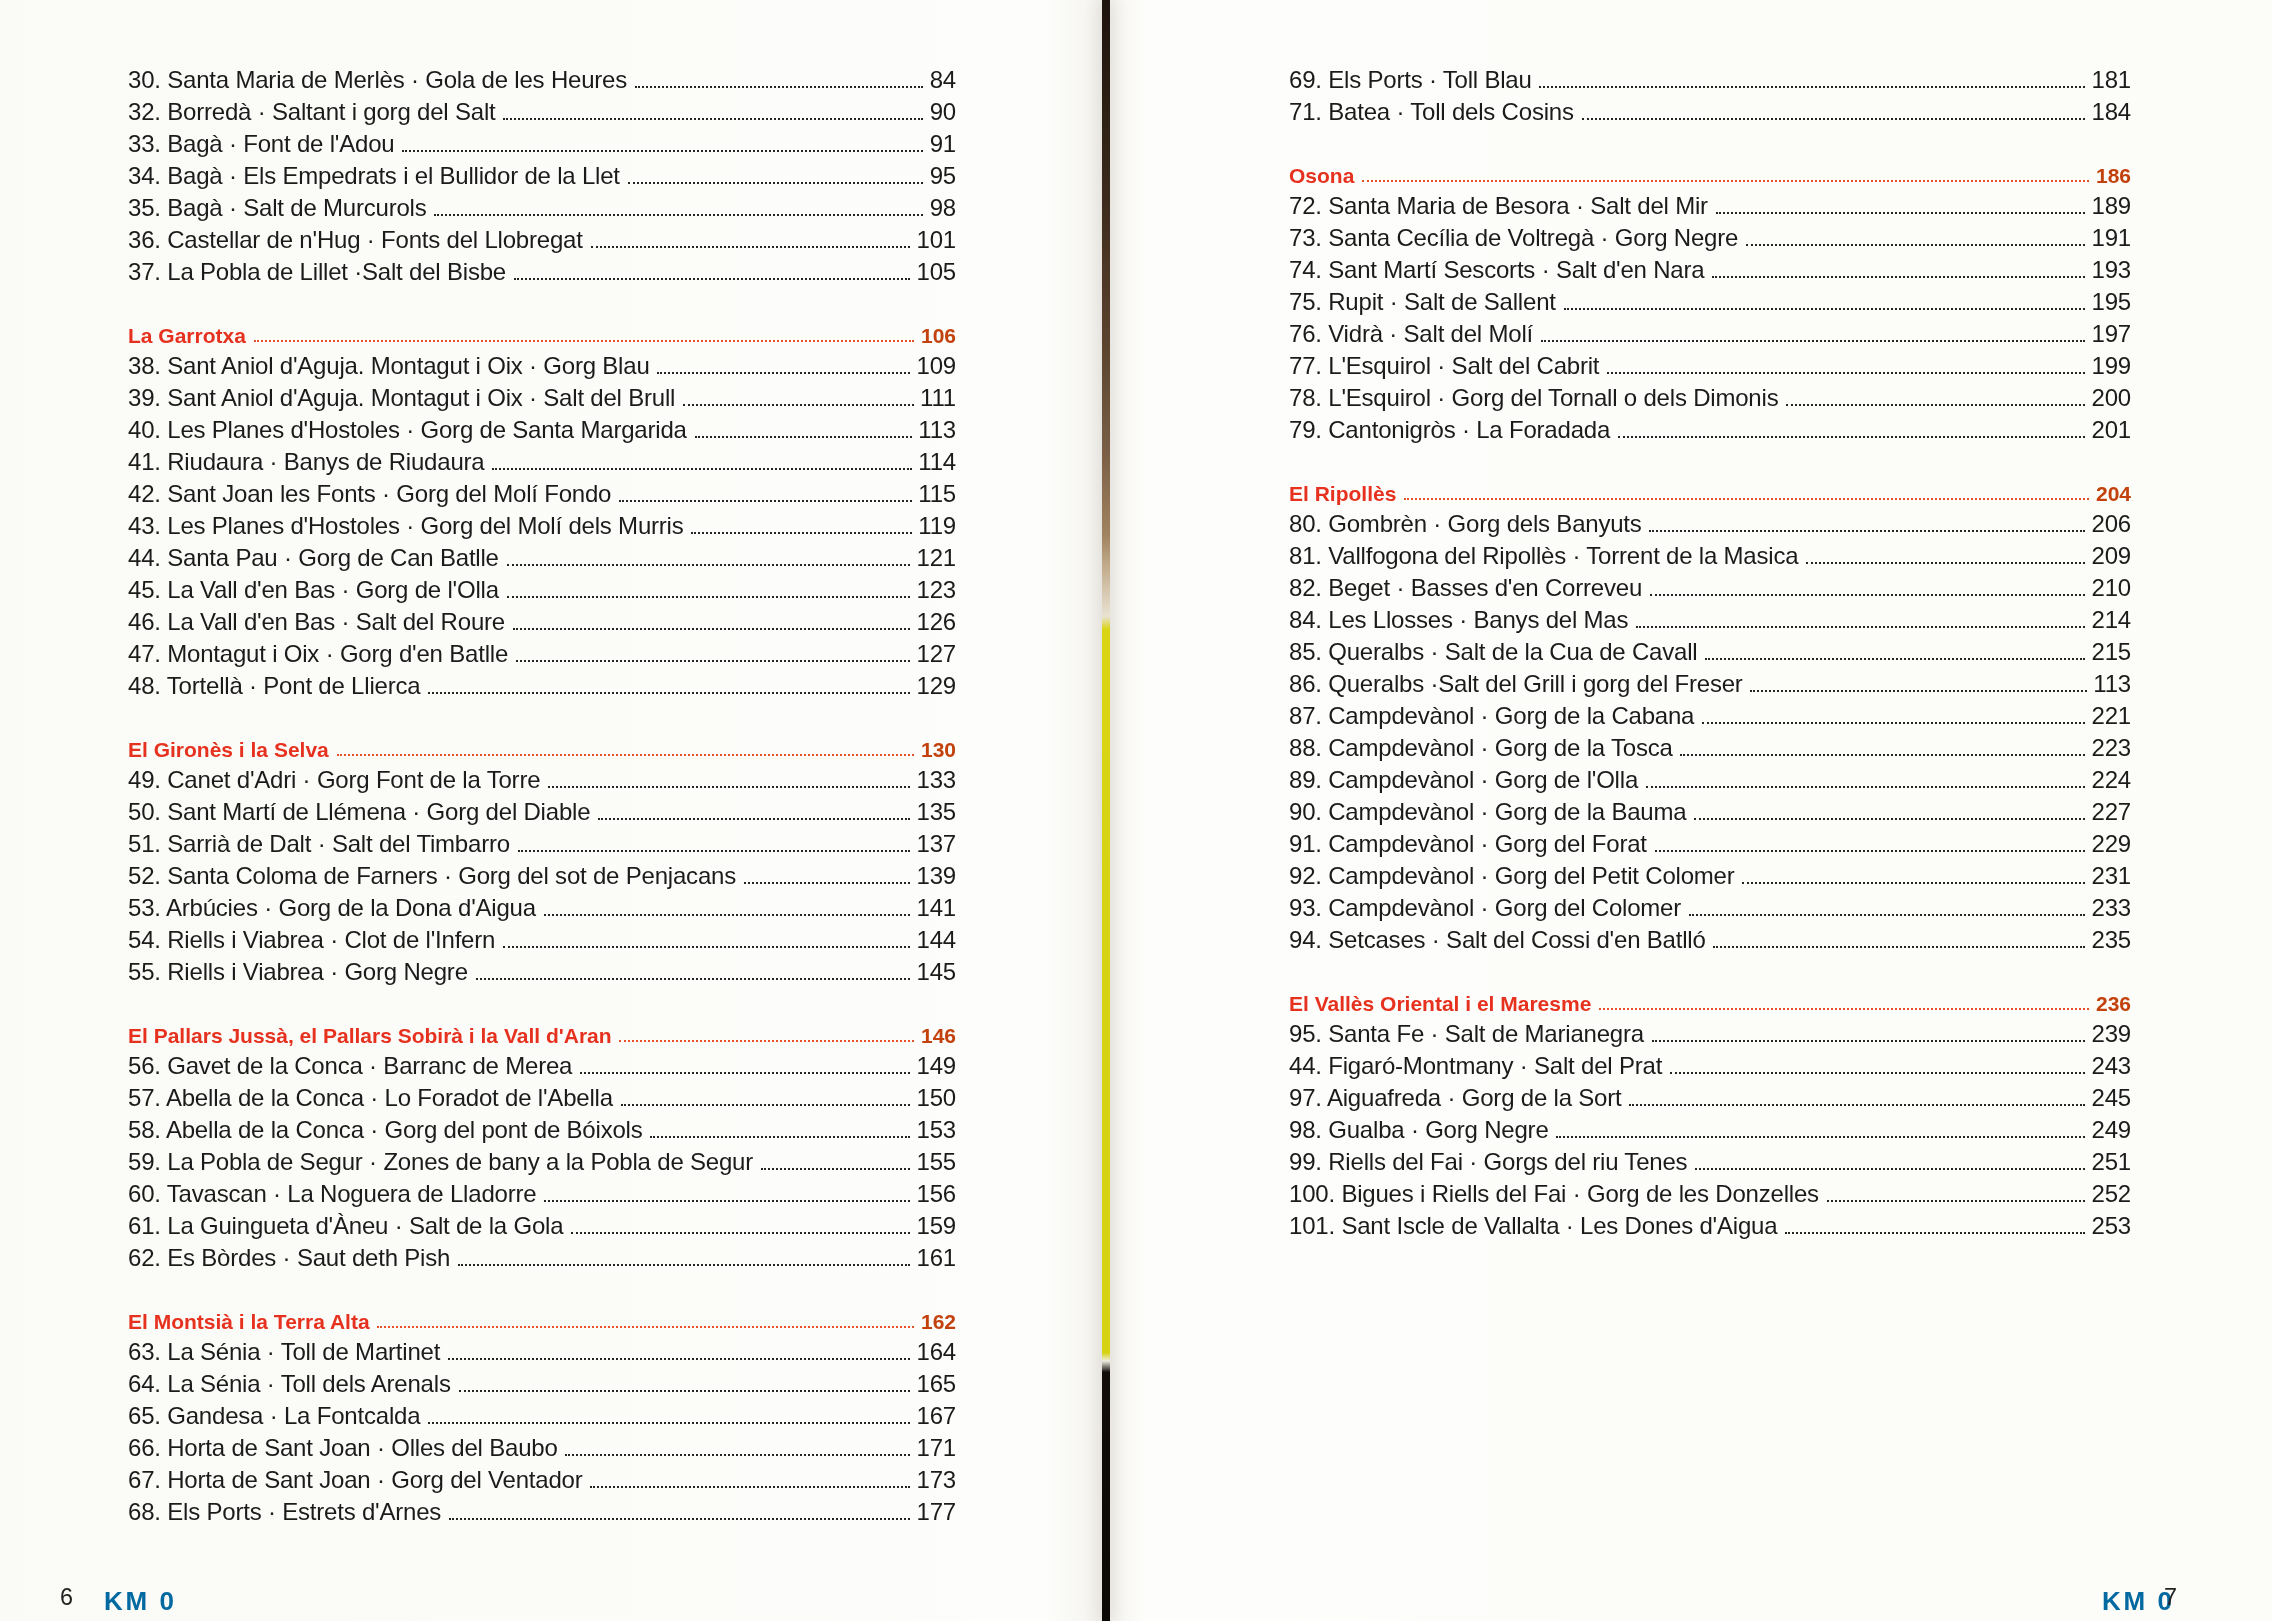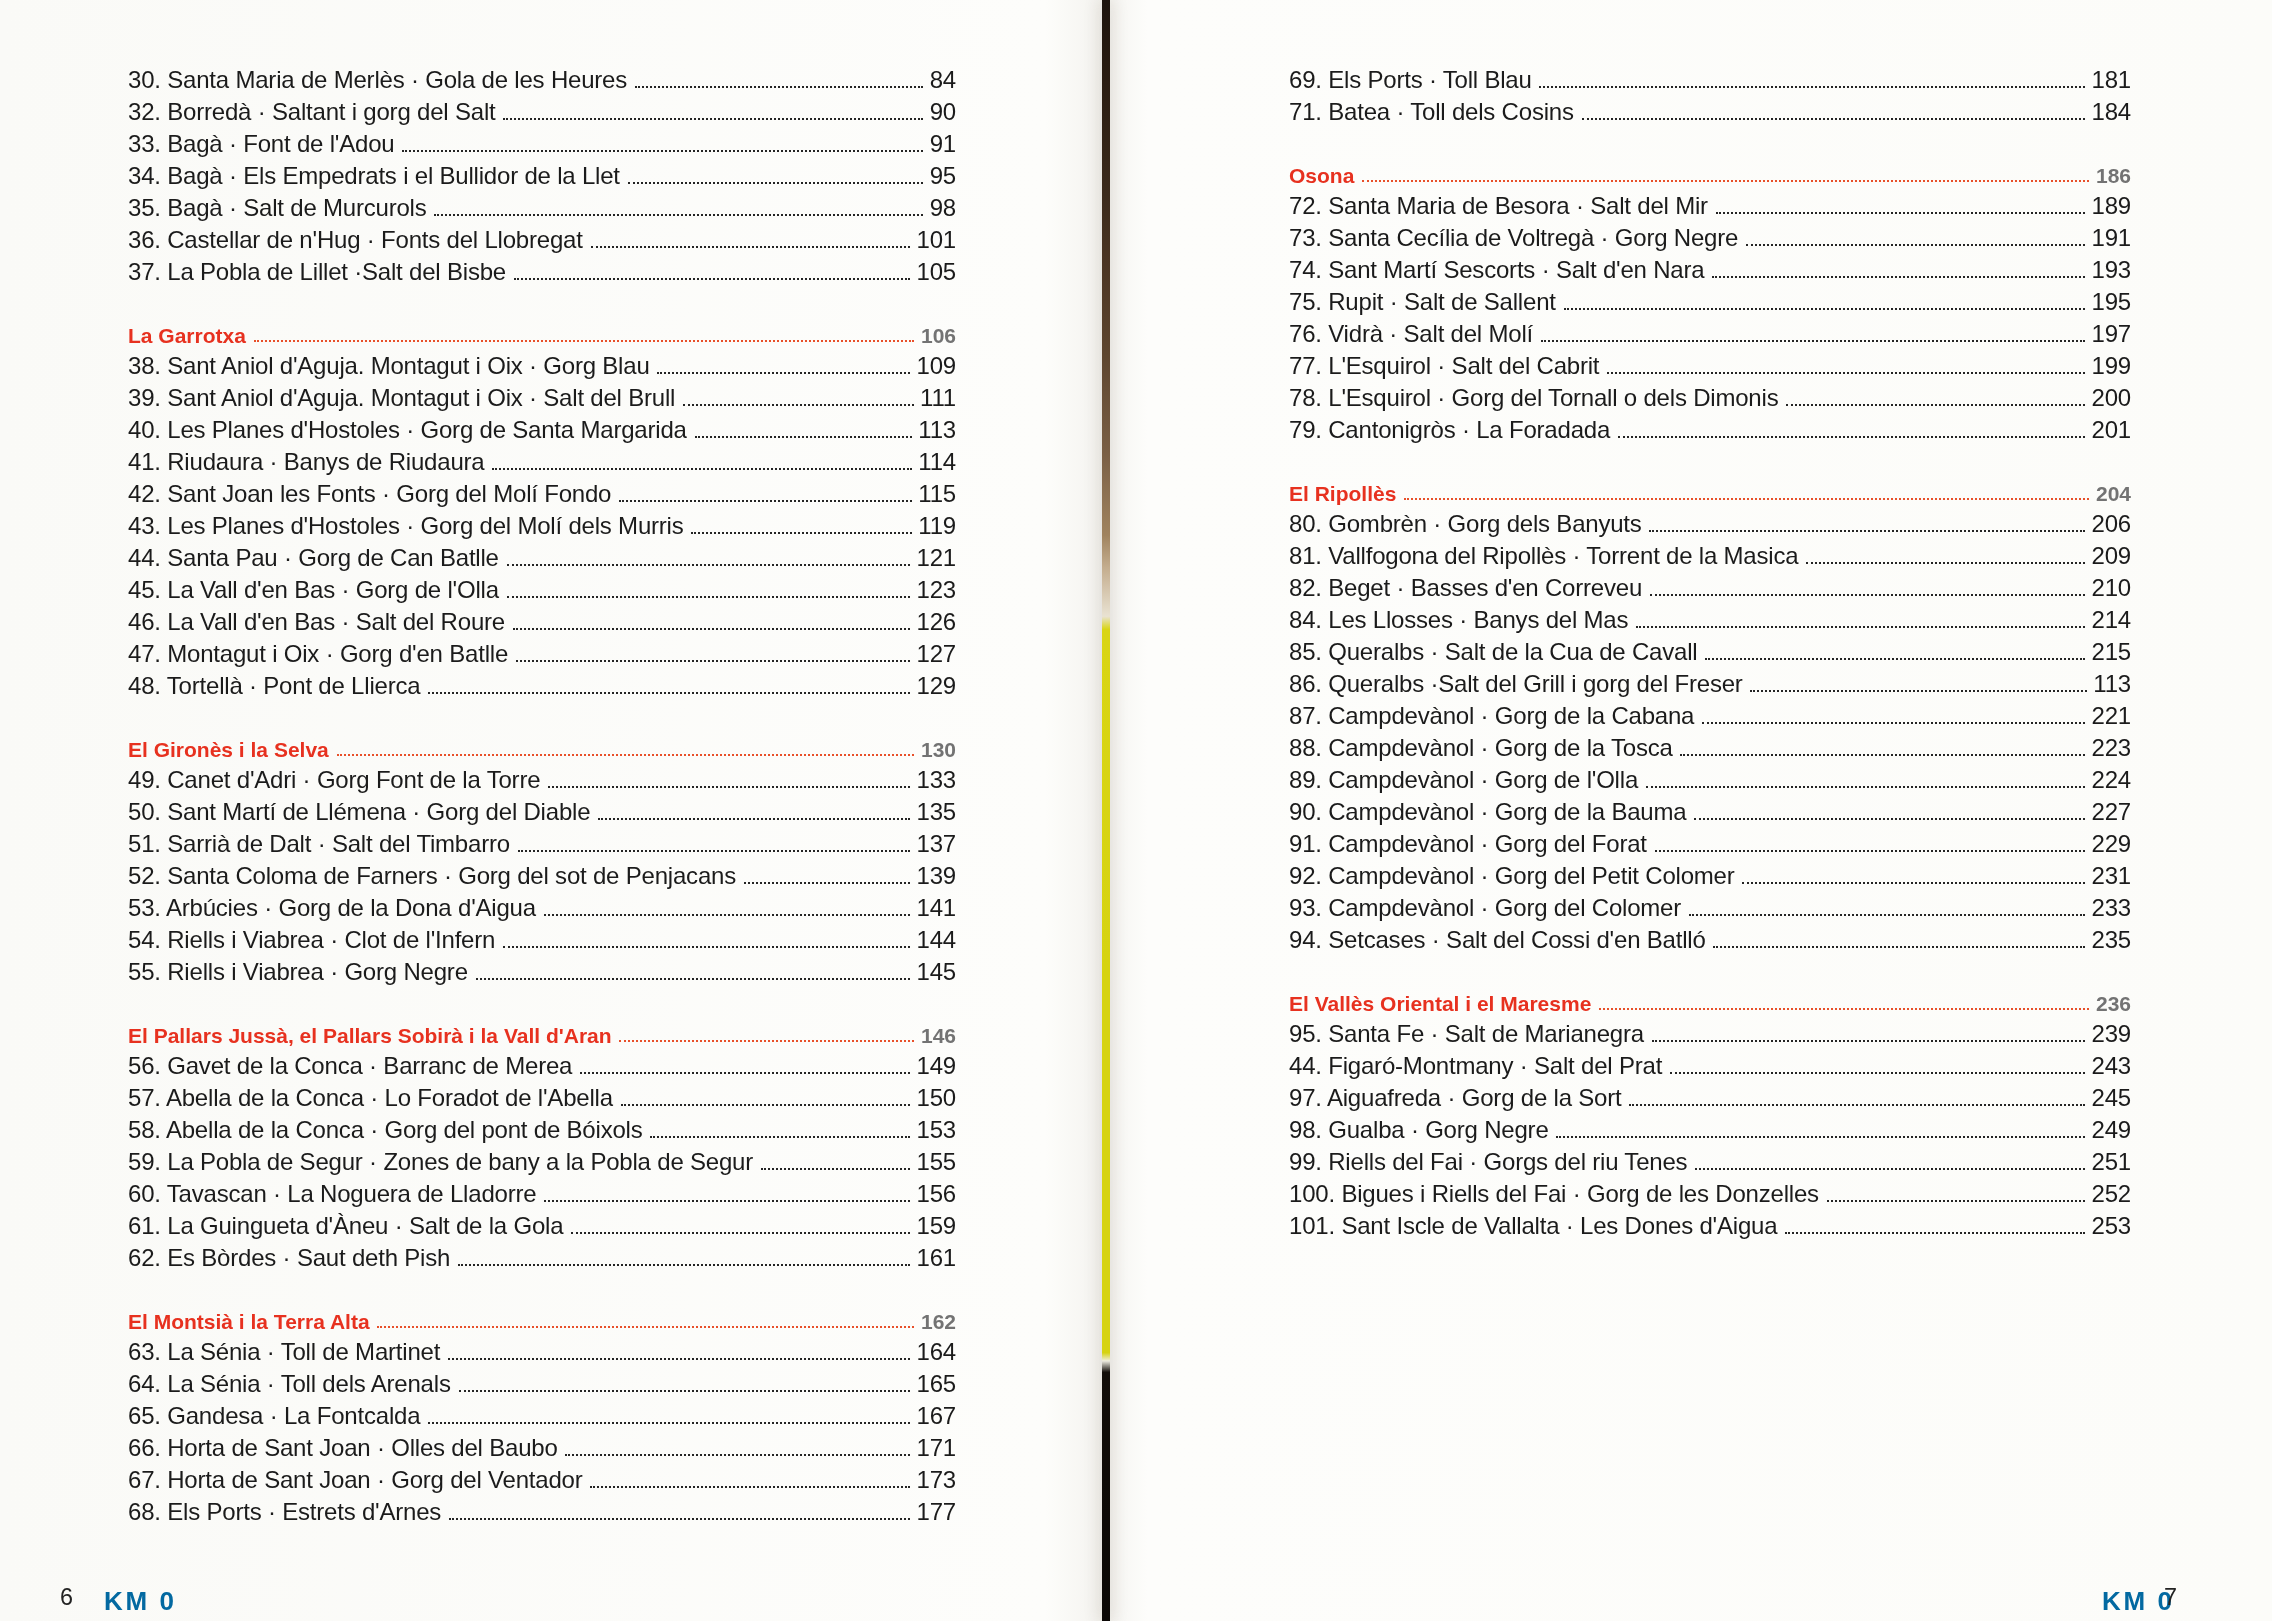--- a/index.html
+++ b/index.html
@@ -16,21 +16,21 @@
   #left-page .content{left:128px;width:828px;}
   #right-page .content{left:178px;width:842px;}
   .block{margin:0;}
   .block + .block{margin-top:30px;}
   .row{display:flex;align-items:flex-end;height:32px;color:#1b1b1b;font-size:24px;letter-spacing:-0.2px;}
   .row .t{white-space:nowrap;}
   .row .leader{flex:1 1 auto;min-width:15.6px;border-bottom:2.9px dotted #242424;margin:0 6.5px 6.5px 7.8px;}
   .row .p{white-space:nowrap;}
   .row.heading{font-weight:700;color:#e7311f;font-size:21px;letter-spacing:0;}
   .row.heading .leader{border-bottom-color:#e8502a;}
-  .row.heading .p{color:#737373;font-weight:700;}
+  .row.heading .p{color:#c2410c;font-weight:700;}
   .spine{
     position:absolute;top:0;left:1102px;width:8.4px;height:1622px;
     background:linear-gradient(180deg,
       #1d140e 0%, #2a1c12 5%, #3b2a1c 12%, #4a3423 16%, #5e4630 22%,
       #7a5f46 28%, #a0835f 33%, #c4ad8e 35%, #e9e2d2 38%, #d9d514 38.8%,
       #d6d312 60%, #d6d312 83.4%, #efede2 83.9%, #120d09 84.6%, #0b0806 100%);
     box-shadow:0 0 17px 1.3px rgba(60,40,20,0.16);
   }
   .footer-num{position:absolute;font-size:23.4px;color:#222;}
   .brand{position:absolute;font-size:26px;font-weight:700;color:#0369a1;letter-spacing:2.6px;white-space:nowrap;}

